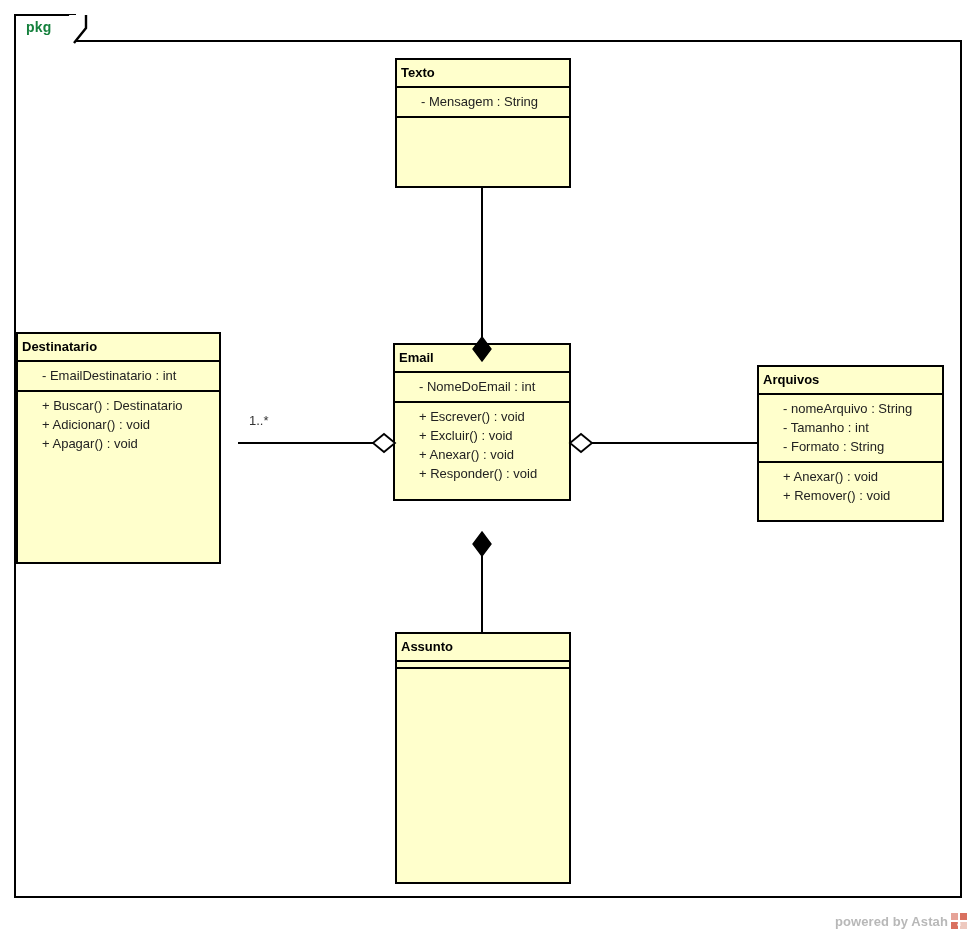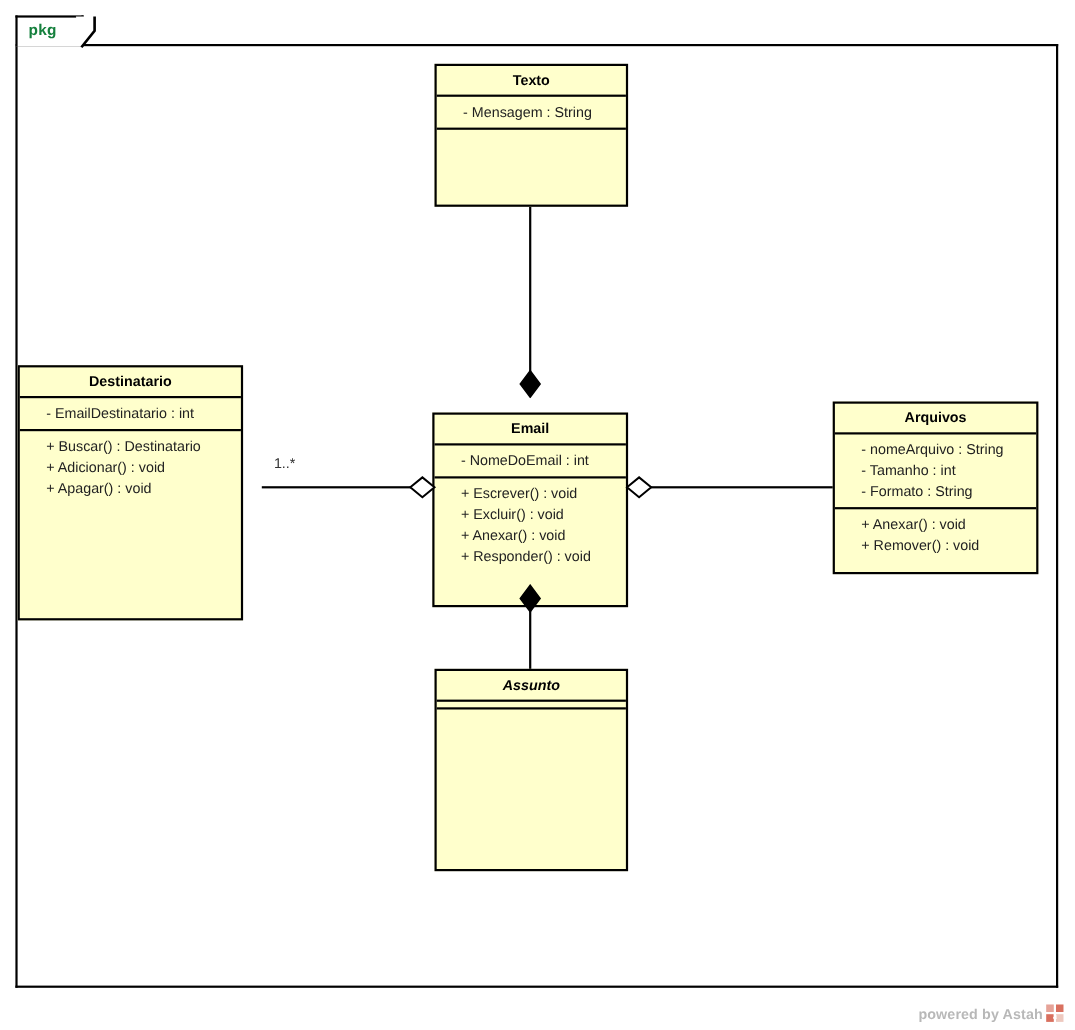--- a/index.html
+++ b/index.html
@@ -72,21 +72,21 @@
 
   
   .uml-class {
     position: absolute;
     box-sizing: border-box;
     background: #ffffcc;
     border: 2px solid #000000;
     z-index: 5;
   }
   .uml-name {
-    text-align: center;
+    text-align: left;
     font-size: 13px;
     font-weight: bold;
     color: #000000;
     padding: 5px 4px 5px 4px;
     border-bottom: 2px solid #000000;
     box-sizing: border-box;
     line-height: 16px;
   }
   .uml-compartment {
     box-sizing: border-box;
@@ -212,21 +212,21 @@
         <div class="uml-member">- EmailDestinatario : int</div>
       </div>
       <div class="uml-compartment flex-grow">
         <div class="uml-member">+ Buscar() : Destinatario</div>
         <div class="uml-member">+ Adicionar() : void</div>
         <div class="uml-member">+ Apagar() : void</div>
       </div>
     </div>
   </div>
 
-  <div class="uml-class" style="left:393px; top:375px; width:178px; height:177px;">
+  <div class="uml-class" style="left:393px; top:343px; width:178px; height:158px;">
     <div class="uml-class-inner">
       <div class="uml-name">Email</div>
       <div class="uml-compartment divider">
         <div class="uml-member">- NomeDoEmail : int</div>
       </div>
       <div class="uml-compartment flex-grow">
         <div class="uml-member">+ Escrever() : void</div>
         <div class="uml-member">+ Excluir() : void</div>
         <div class="uml-member">+ Anexar() : void</div>
         <div class="uml-member">+ Responder() : void</div>
@@ -242,21 +242,21 @@
         <div class="uml-member">- Tamanho : int</div>
         <div class="uml-member">- Formato : String</div>
       </div>
       <div class="uml-compartment flex-grow">
         <div class="uml-member">+ Anexar() : void</div>
         <div class="uml-member">+ Remover() : void</div>
       </div>
     </div>
   </div>
 
-  <div class="uml-class" style="left:395px; top:608px; width:176px; height:184px;font-style:italic;">
+  <div class="uml-class" style="left:395px; top:632px; width:176px; height:252px;">
     <div class="uml-class-inner">
       <div class="uml-name">Assunto</div>
       <div class="uml-compartment empty-attrs divider"></div>
       <div class="uml-compartment flex-grow"></div>
     </div>
   </div>
 
   <div class="watermark">
     <span class="watermark-text">powered by Astah</span>
     <svg class="watermark-logo" viewBox="0 0 16 16" width="16" height="16">

